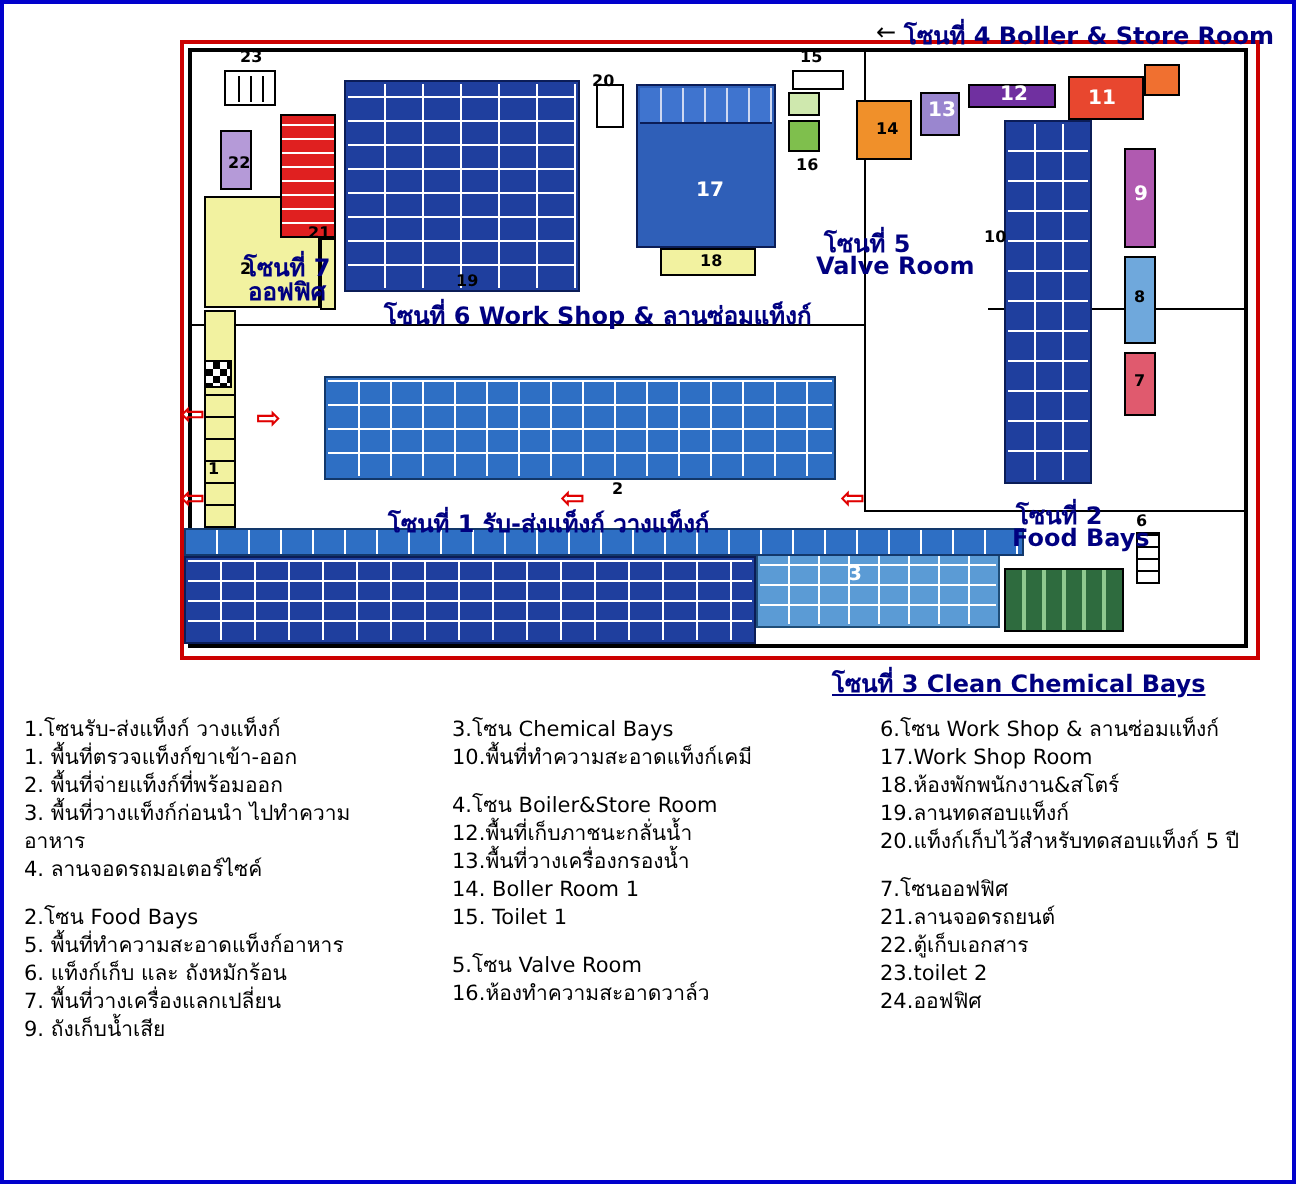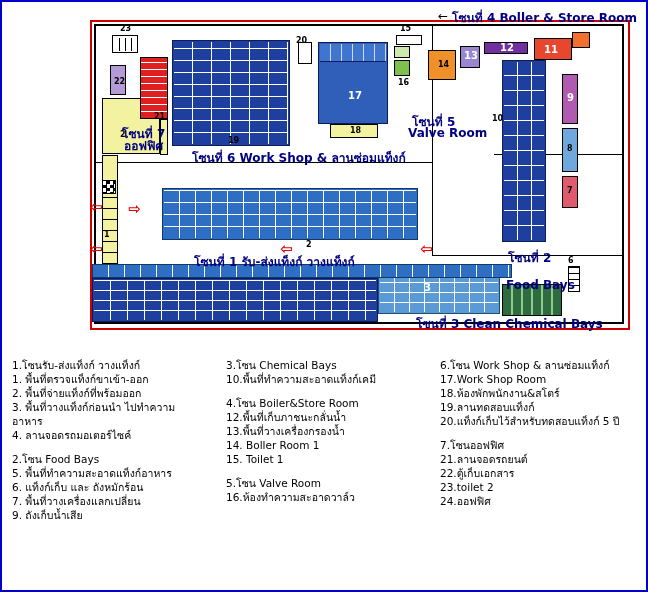--- a/index.html
+++ b/index.html
@@ -137,22 +137,22 @@
   <span class="arrow-blk" style="left:436px;top:8px;">←</span>
 
   <span class="lbl-blue" style="left:450px;top:6px;">โซนที่ 4 Boller &amp; Store Room</span>
   <span class="lbl-blue" style="left:410px;top:110px;">โซนที่ 5</span>
   <span class="lbl-blue" style="left:406px;top:124px;">Valve Room</span>
   <span class="lbl-blue" style="left:190px;top:146px;">โซนที่ 6 Work Shop &amp; ลานซ่อมแท็งก์</span>
   <span class="lbl-blue" style="left:120px;top:122px;">โซนที่ 7</span>
   <span class="lbl-blue" style="left:122px;top:134px;">ออฟฟิศ</span>
   <span class="lbl-blue" style="left:192px;top:250px;">โซนที่ 1 รับ-ส่งแท็งก์ วางแท็งก์</span>
   <span class="lbl-blue" style="left:506px;top:246px;">โซนที่ 2</span>
-  <span class="lbl-blue" style="left:504px;top:276px;">Food Bays</span>
-  <span class="lbl-blue" style="left:414px;top:312px;">โซนที่ 3 Clean Chemical Bays</span>
+  <span class="lbl-blue" style="left:504px;top:260px;">Food Bays</span>
+  <span class="lbl-blue" style="left:414px;top:330px;text-decoration:underline;">โซนที่ 3 Clean Chemical Bays</span>
 
   <div class="legend" style="left:10px;top:356px;width:200px;">
     <div style="font-weight:normal;">1.โซนรับ-ส่งแท็งก์ วางแท็งก์</div>
     <div>1. พื้นที่ตรวจแท็งก์ขาเข้า-ออก</div>
     <div>2. พื้นที่จ่ายแท็งก์ที่พร้อมออก</div>
     <div>3. พื้นที่วางแท็งก์ก่อนนำ ไปทำความ</div>
     <div>   อาหาร</div>
     <div>4. ลานจอดรถมอเตอร์ไซค์</div>
     <div style="height:10px;"></div>
     <div>2.โซน Food Bays</div>

